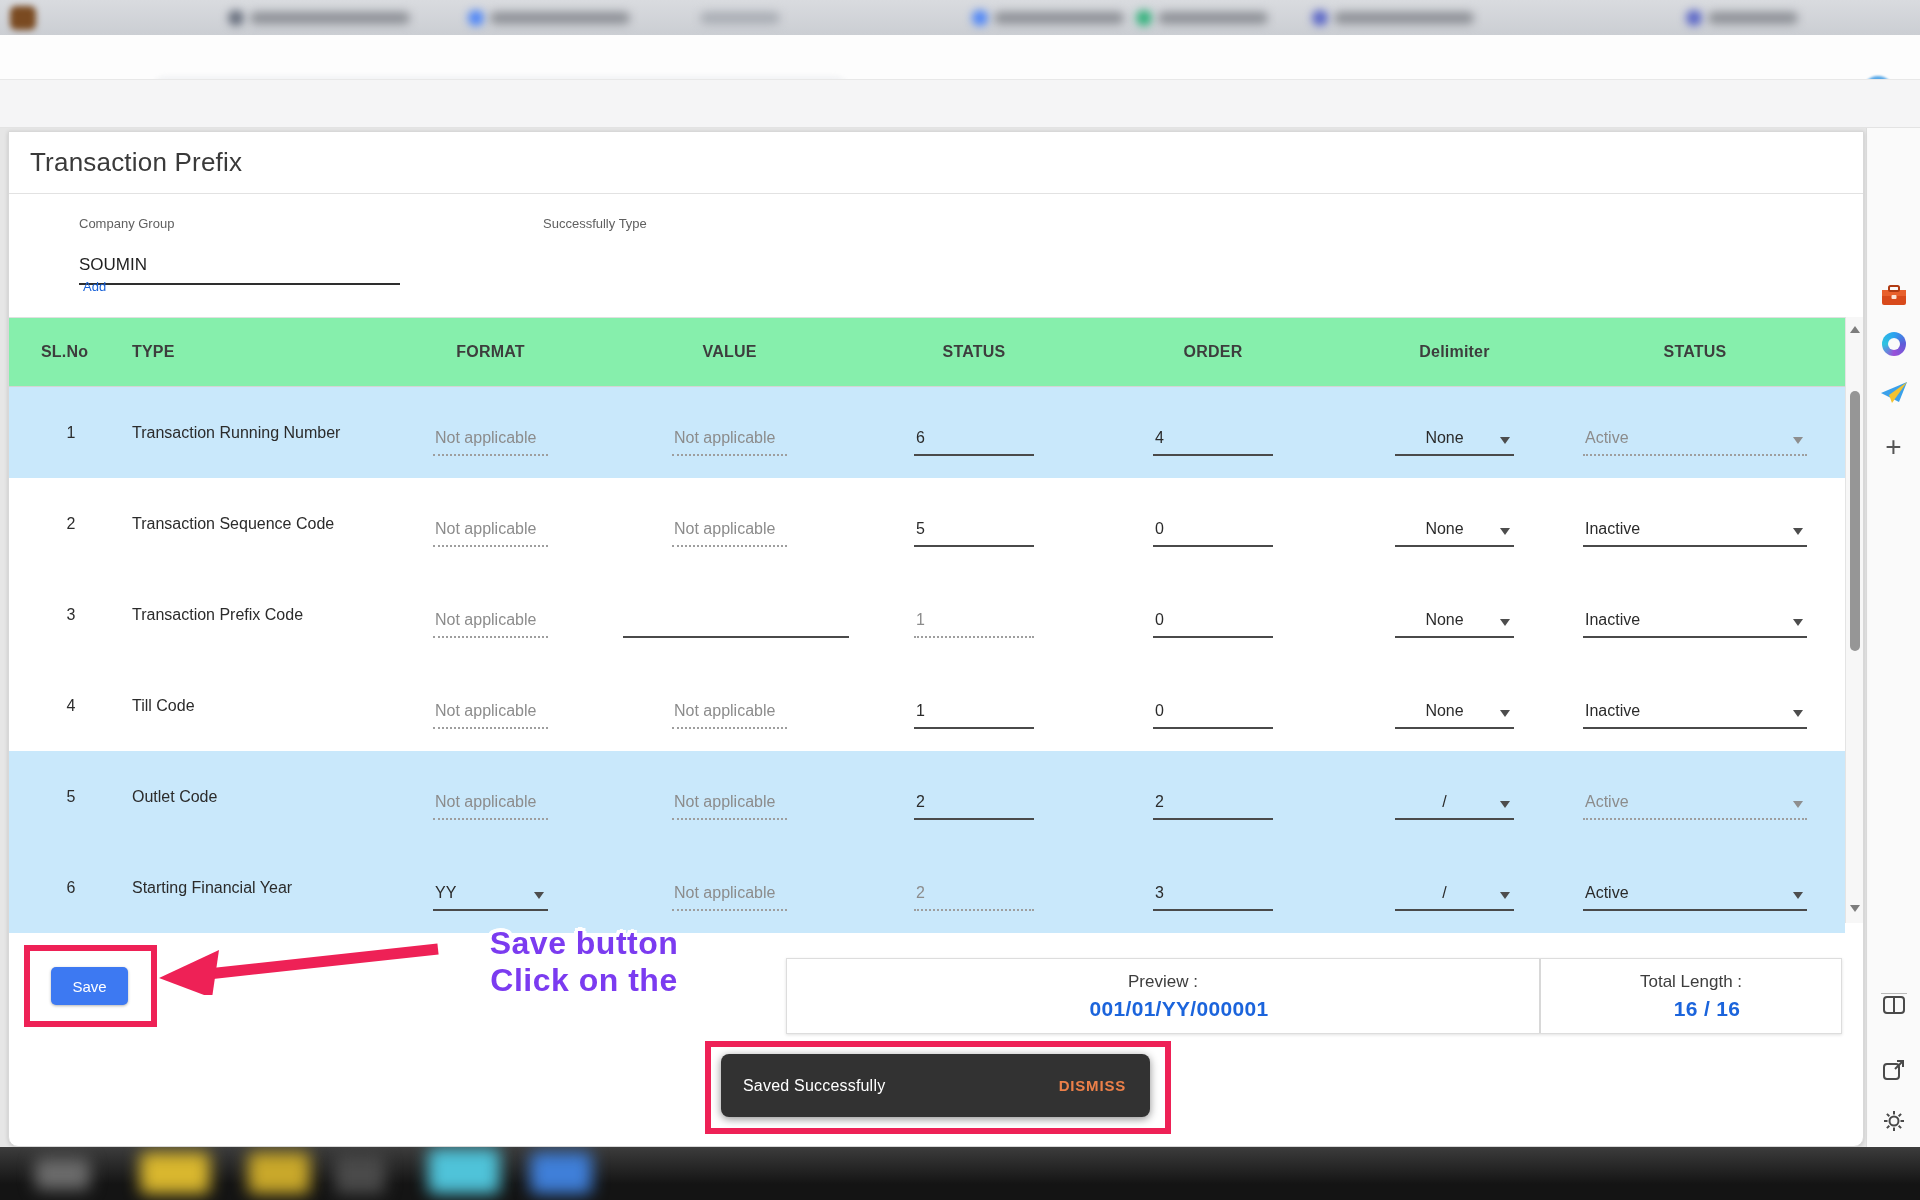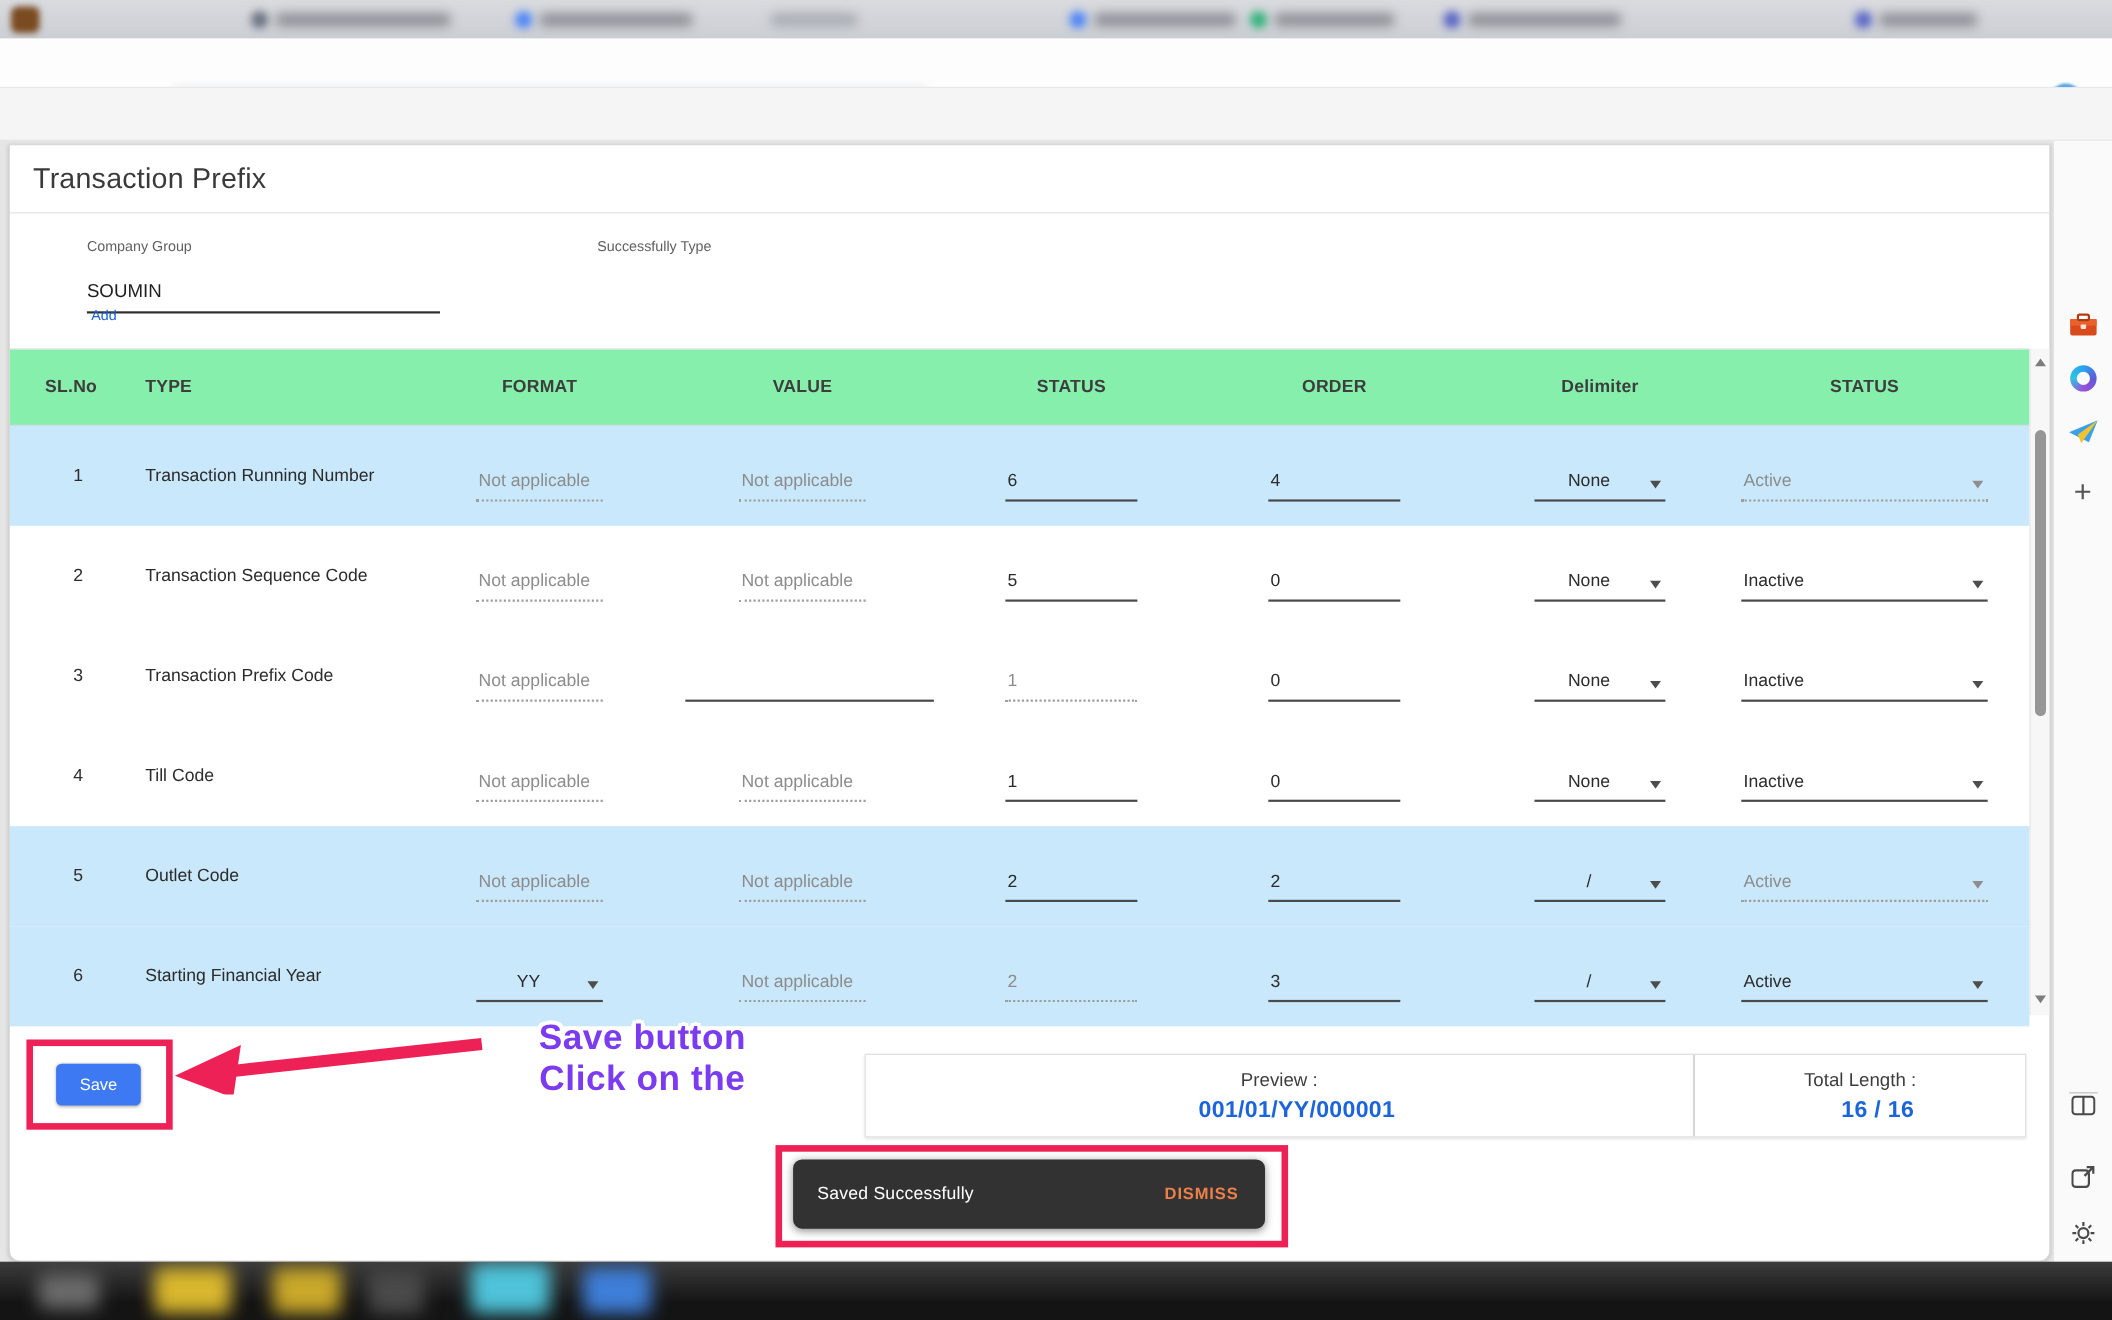--- a/index.html
+++ b/index.html
@@ -330,21 +330,21 @@
         </div>
       <div class="fw" style="left:1574px;">
           <span class="field na w-status"><span>Active</span><i class="arrow"></i></span>
         </div>
     </div>
 
     <div class="trow hl" style="top:525px;">
       <div class="c c-sl">6</div>
       <div class="c c-type">Starting Financial Year</div>
       <div class="fw" style="left:424px;">
-          <span class="field w-fmt" style="text-align:center;padding-right:22px;"><span>YY</span><i class="arrow"></i></span>
+          <span class="field w-fmt" style="text-align:left;padding-right:22px;"><span>YY</span><i class="arrow"></i></span>
         </div>
       <div class="fw" style="left:663px;">
           <span class="field na w-val">Not applicable</span>
         </div>
       <div class="fw" style="left:905px;">
           <span class="field na w-num">2</span>
         </div>
       <div class="fw" style="left:1144px;">
           <span class="field w-num">3</span>
         </div>

